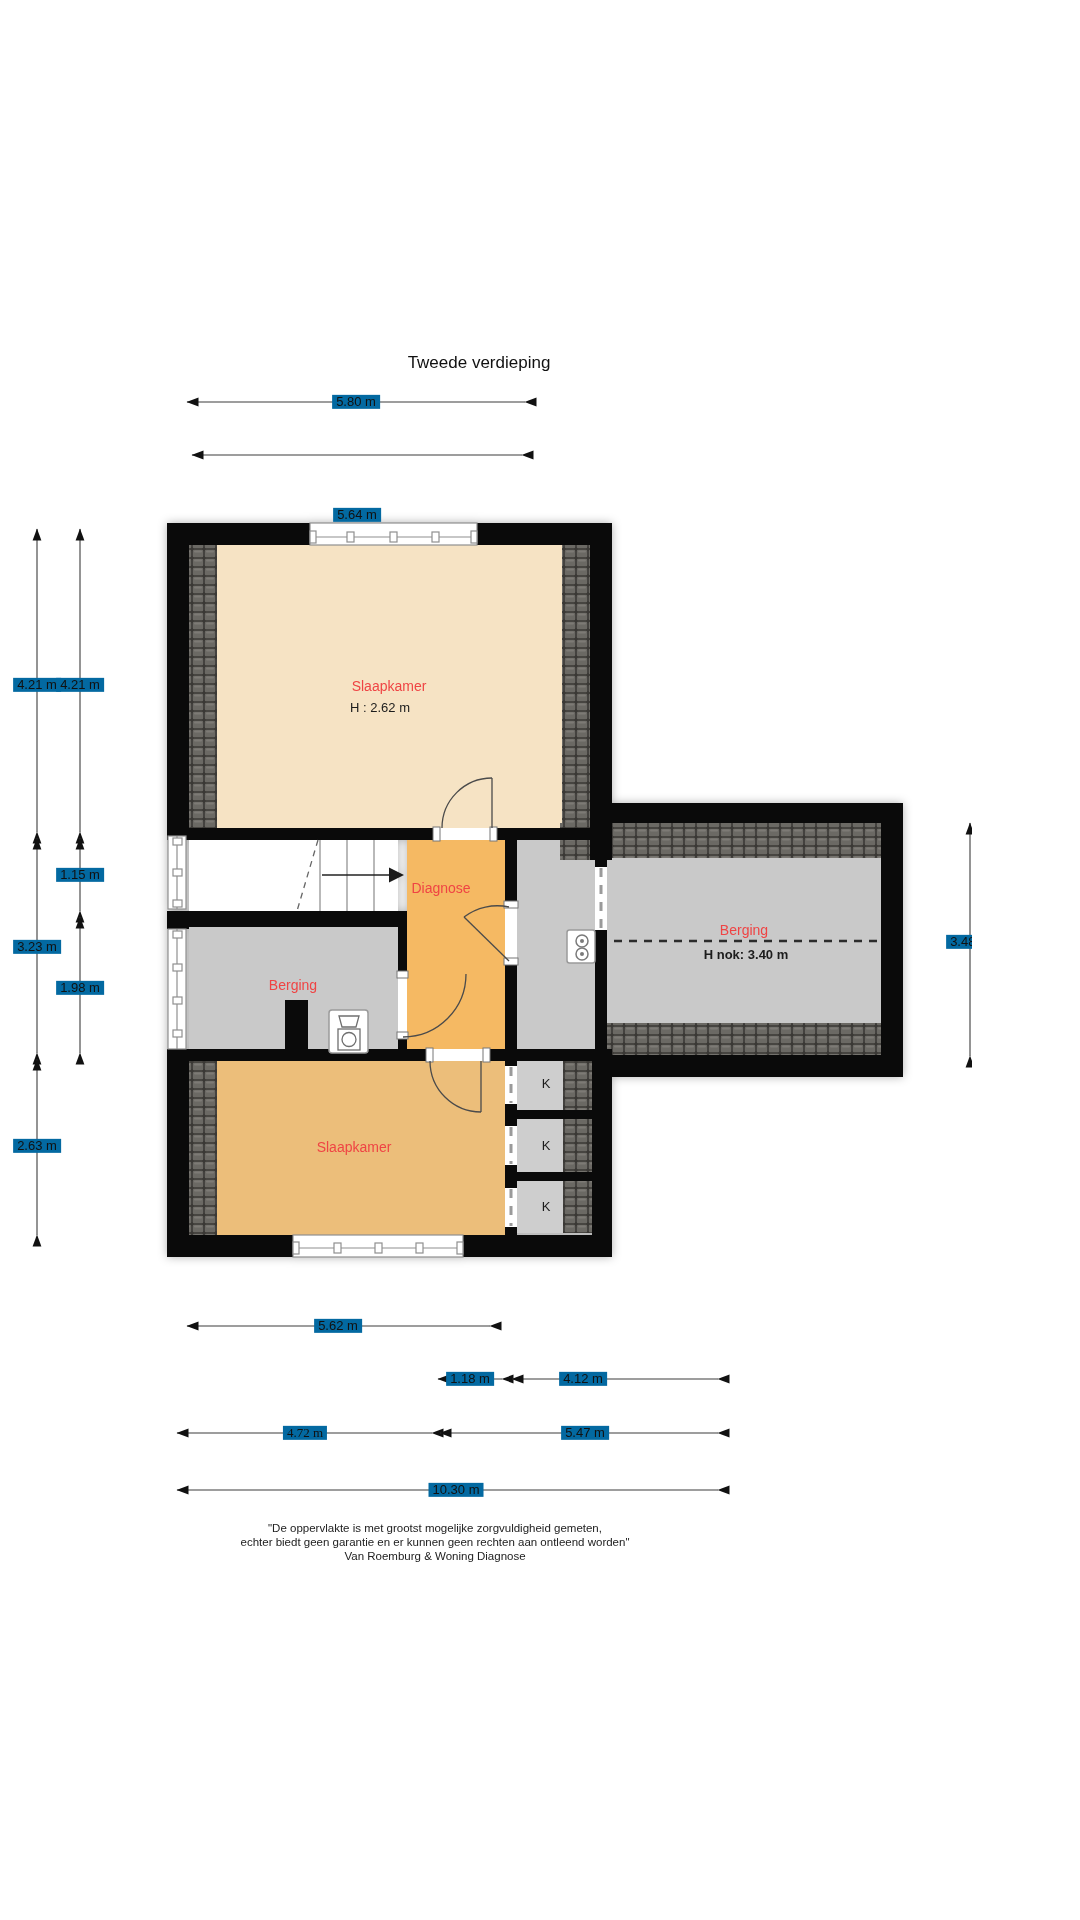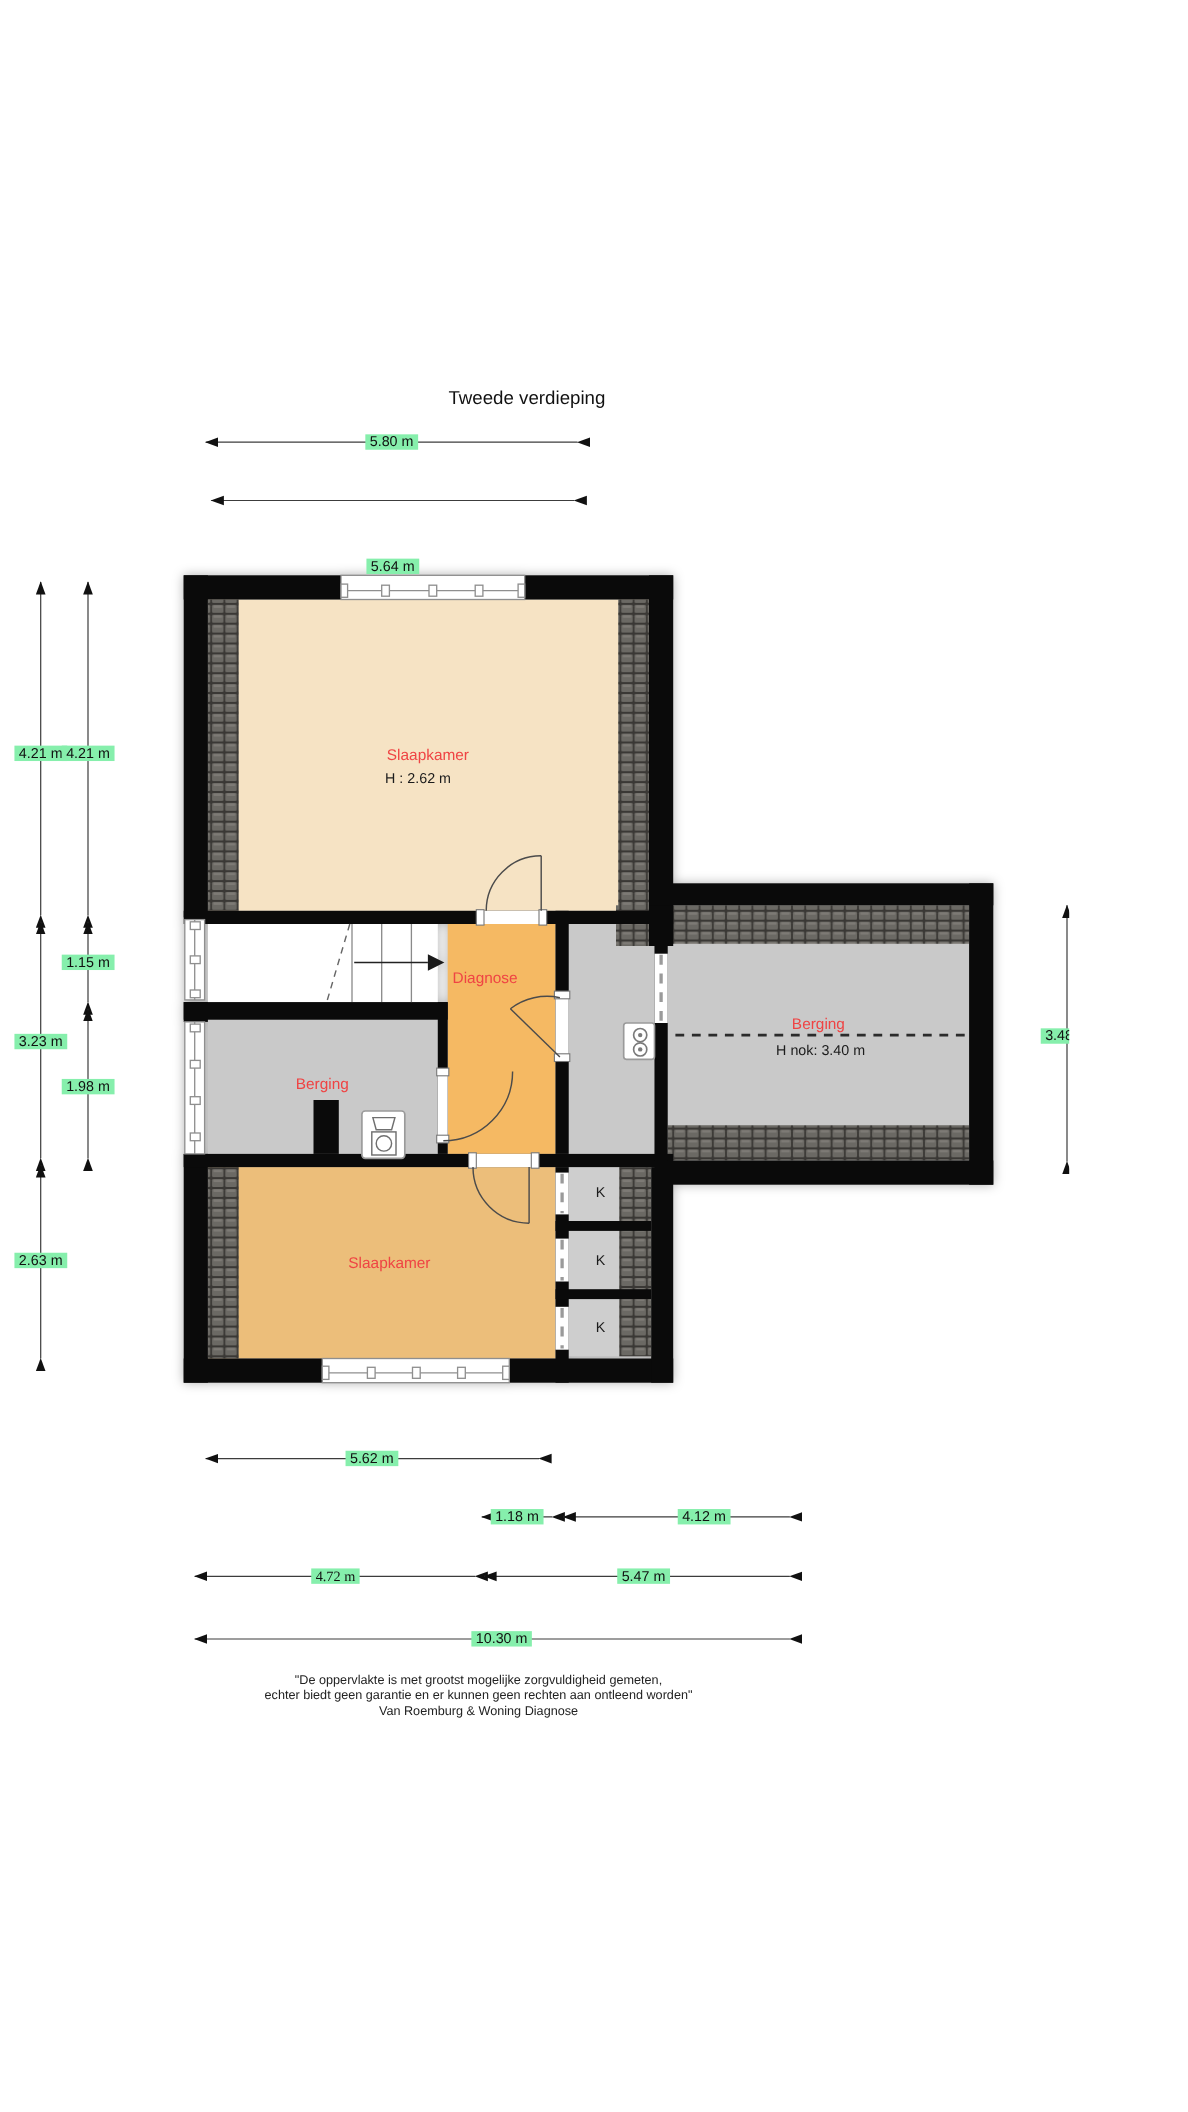--- a/index.html
+++ b/index.html
@@ -1,20 +1,20 @@
 <!DOCTYPE html>
 <html><head>
 <meta charset="utf-8">
 <style>
   html,body{margin:0;padding:0;background:#fff;}
   #canvas{position:relative;width:972px;height:1920px;background:#ffffff;overflow:hidden;
           font-family:"Liberation Sans",sans-serif;}
   .lbl{position:absolute;transform:translate(-50%,-50%);font-size:13px;color:#111;
        white-space:nowrap;line-height:1.1;}
-  .dim{background:#86efac;padding:0 4px;}
+  .dim{background:#0369a1;padding:0 4px;}
   .room{font-size:14px;color:#ef4444;}
   .sub{font-size:13px;color:#1c1c1c;}
   .k{font-size:13px;color:#1c1c1c;}
   .title{font-size:17px;color:#111;}
   .foot{font-size:11.5px;color:#222;background:transparent;}
   svg{position:absolute;left:0;top:0;}
 </style>
 </head>
 <body>
 
@@ -214,31 +214,31 @@
   <span class="lbl dim" style="left:37px;top:1146px;">2.63 m</span>
   <span class="lbl dim" style="left:80px;top:685px;">4.21 m</span>
   <span class="lbl dim" style="left:80px;top:875px;">1.15 m</span>
   <span class="lbl dim" style="left:80px;top:988px;">1.98 m</span>
 
   <span class="lbl dim" style="left:970px;top:942px;">3.48 m</span>
   <span class="lbl dim" style="left:1032px;top:890px;">10.27 m</span>
 
   <span class="lbl dim" style="left:338px;top:1326px;">5.62 m</span>
   <span class="lbl dim" style="left:470px;top:1379px;">1.18 m</span>
-  <span class="lbl dim" style="left:640px;top:1379px;text-align:center;">4.12 m</span>
+  <span class="lbl dim" style="left:583px;top:1379px;text-align:center;">4.12 m</span>
   <span class="lbl dim" style="left:305px;top:1433px;font-family:Liberation Serif, serif;">4.72 m</span>
   <span class="lbl dim" style="left:585px;top:1433px;text-align:center;">5.47 m</span>
   <span class="lbl dim" style="left:456px;top:1490px;">10.30 m</span>
 
   <span class="lbl room" style="left:389px;top:687px;">Slaapkamer</span>
   <span class="lbl sub" style="left:380px;top:708px;">H : 2.62 m</span>
   <span class="lbl room" style="left:441px;top:889px;">Diagnose</span>
   <span class="lbl room" style="left:293px;top:986px;">Berging</span>
   <span class="lbl room" style="left:744px;top:931px;">Berging</span>
-  <span class="lbl sub" style="left:746px;top:955px;">H nok: 3.40 m</span>
+  <span class="lbl sub" style="left:746px;top:955px;font-weight:bold;">H nok: 3.40 m</span>
   <span class="lbl room" style="left:354px;top:1148px;">Slaapkamer</span>
   <span class="lbl k" style="left:546px;top:1084px;">K</span>
   <span class="lbl k" style="left:546px;top:1146px;">K</span>
   <span class="lbl k" style="left:546px;top:1207px;">K</span>
 
   <span class="lbl foot" style="left:435px;top:1528px;">"De oppervlakte is met grootst mogelijke zorgvuldigheid gemeten,</span>
   <span class="lbl foot" style="left:435px;top:1542px;">echter biedt geen garantie en er kunnen geen rechten aan ontleend worden"</span>
   <span class="lbl foot" style="left:435px;top:1556px;">Van Roemburg &amp; Woning Diagnose</span>
 
 </div>

